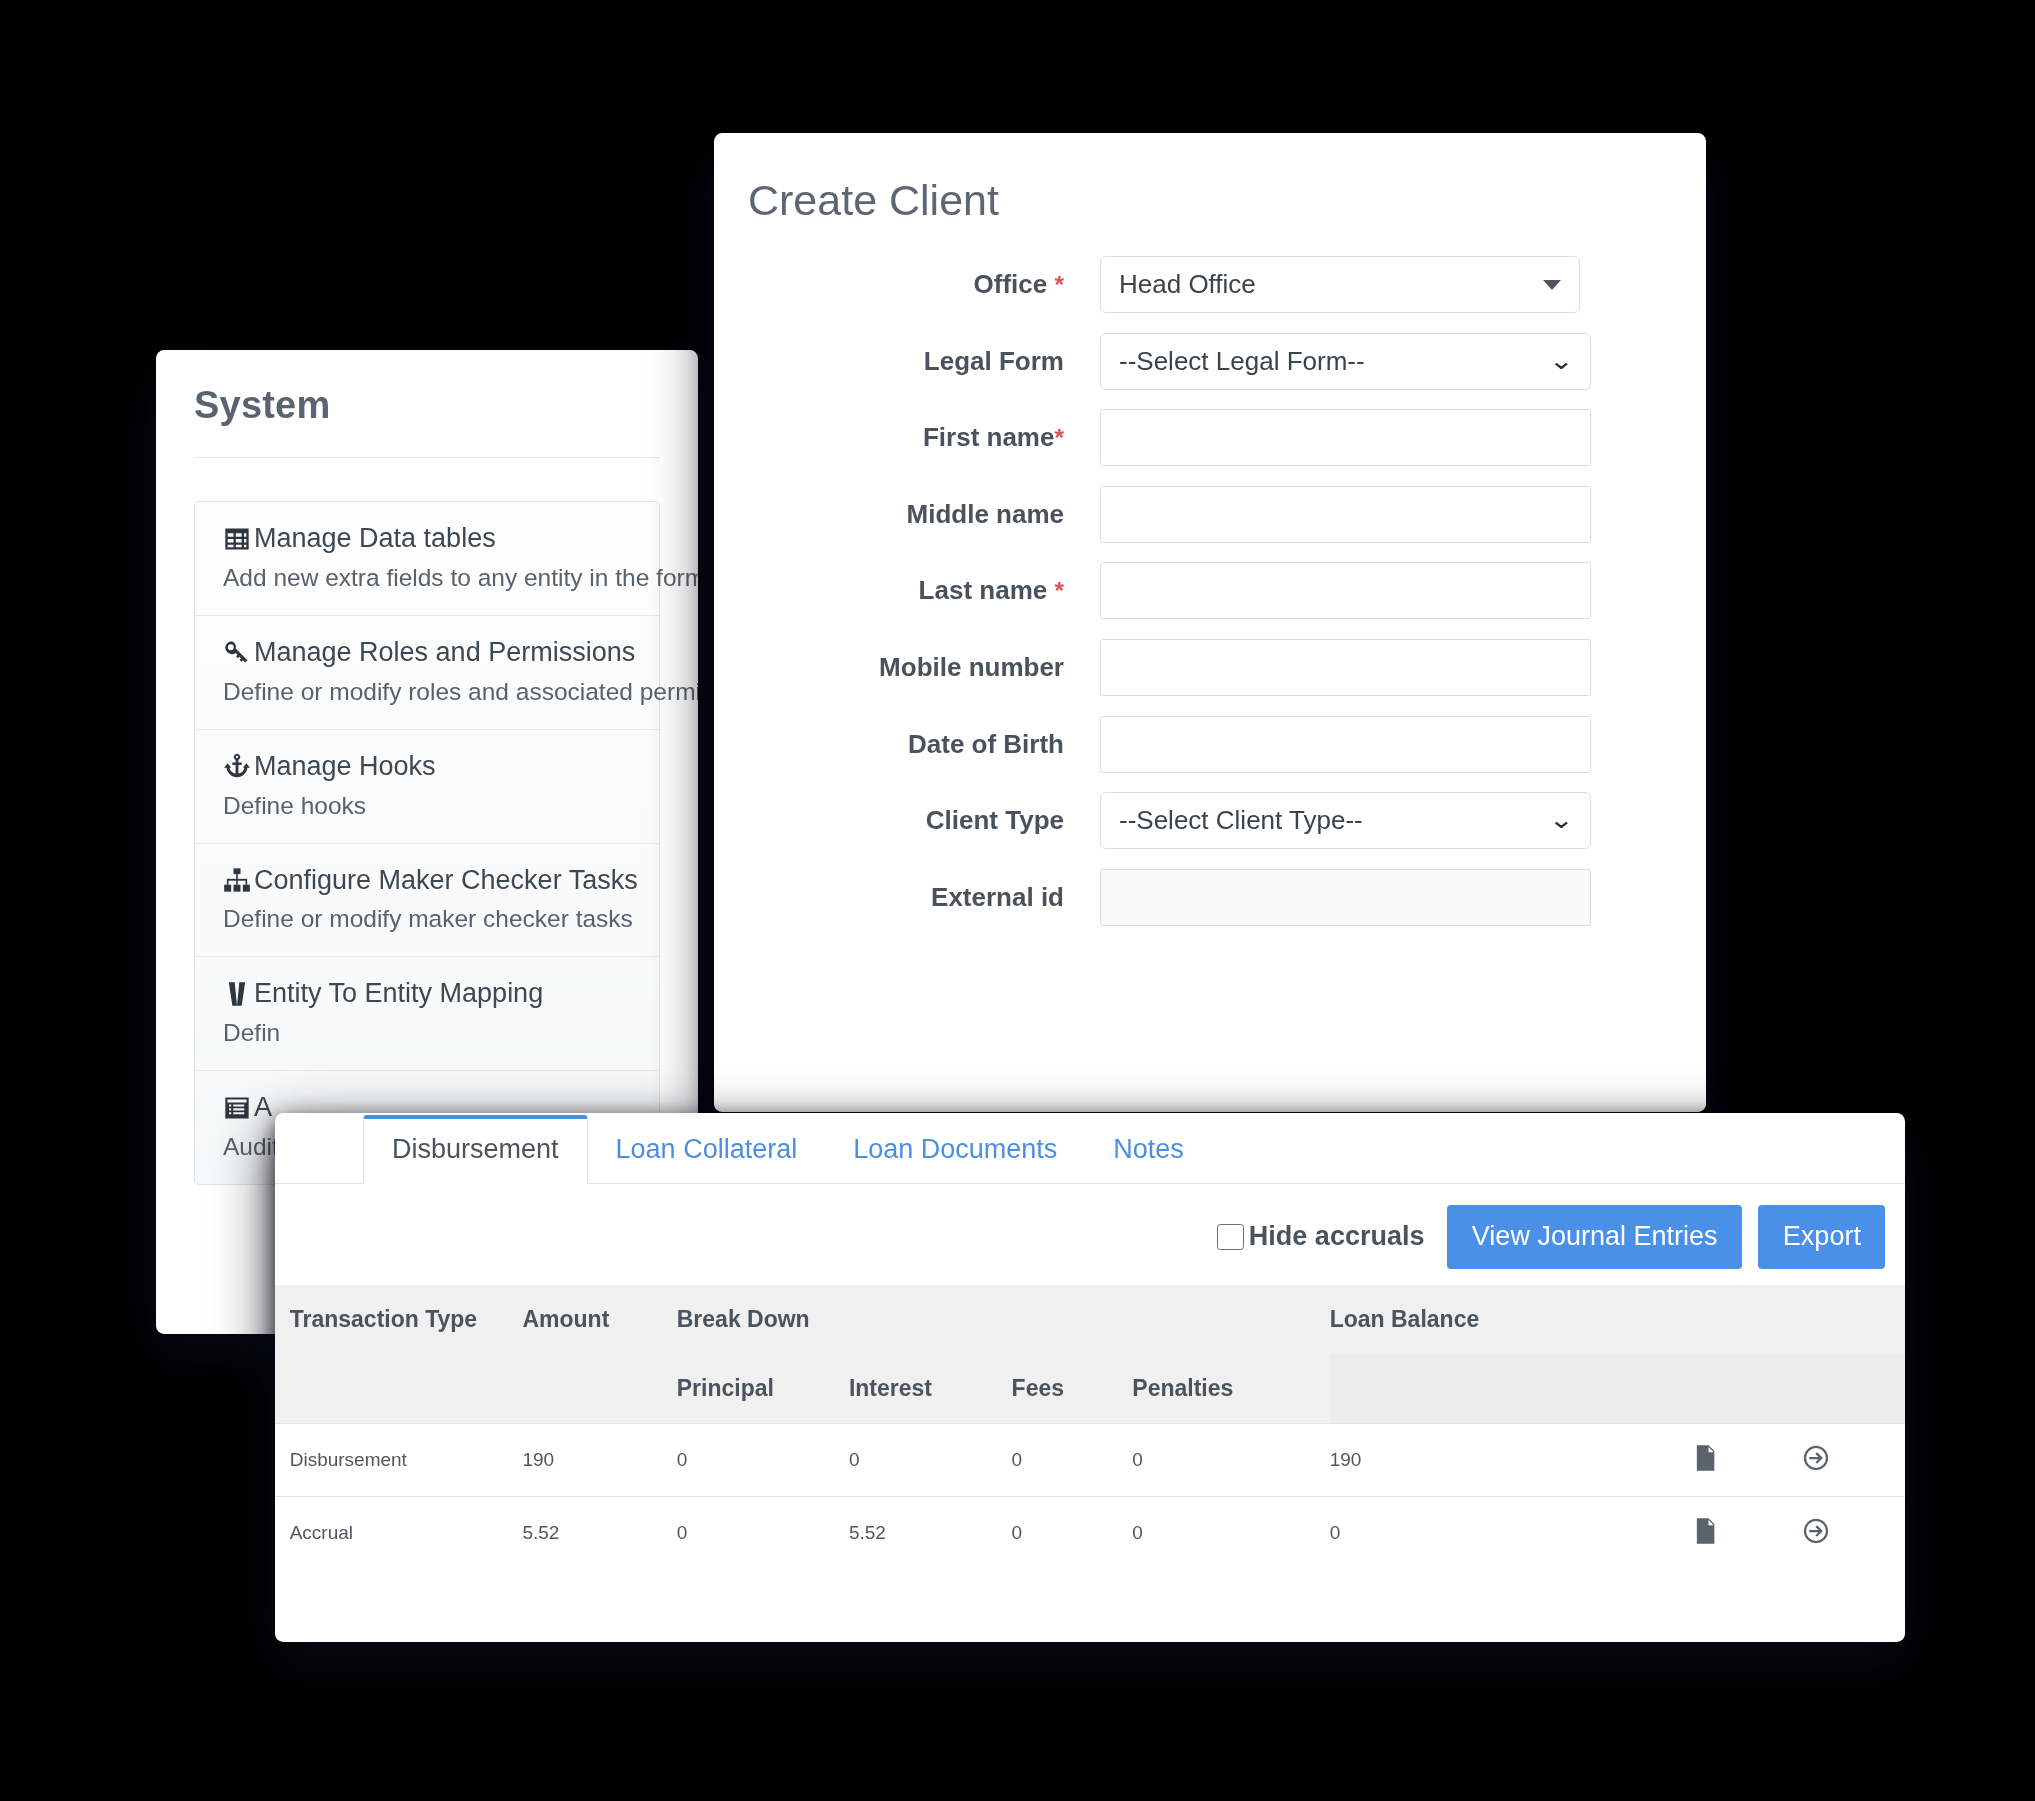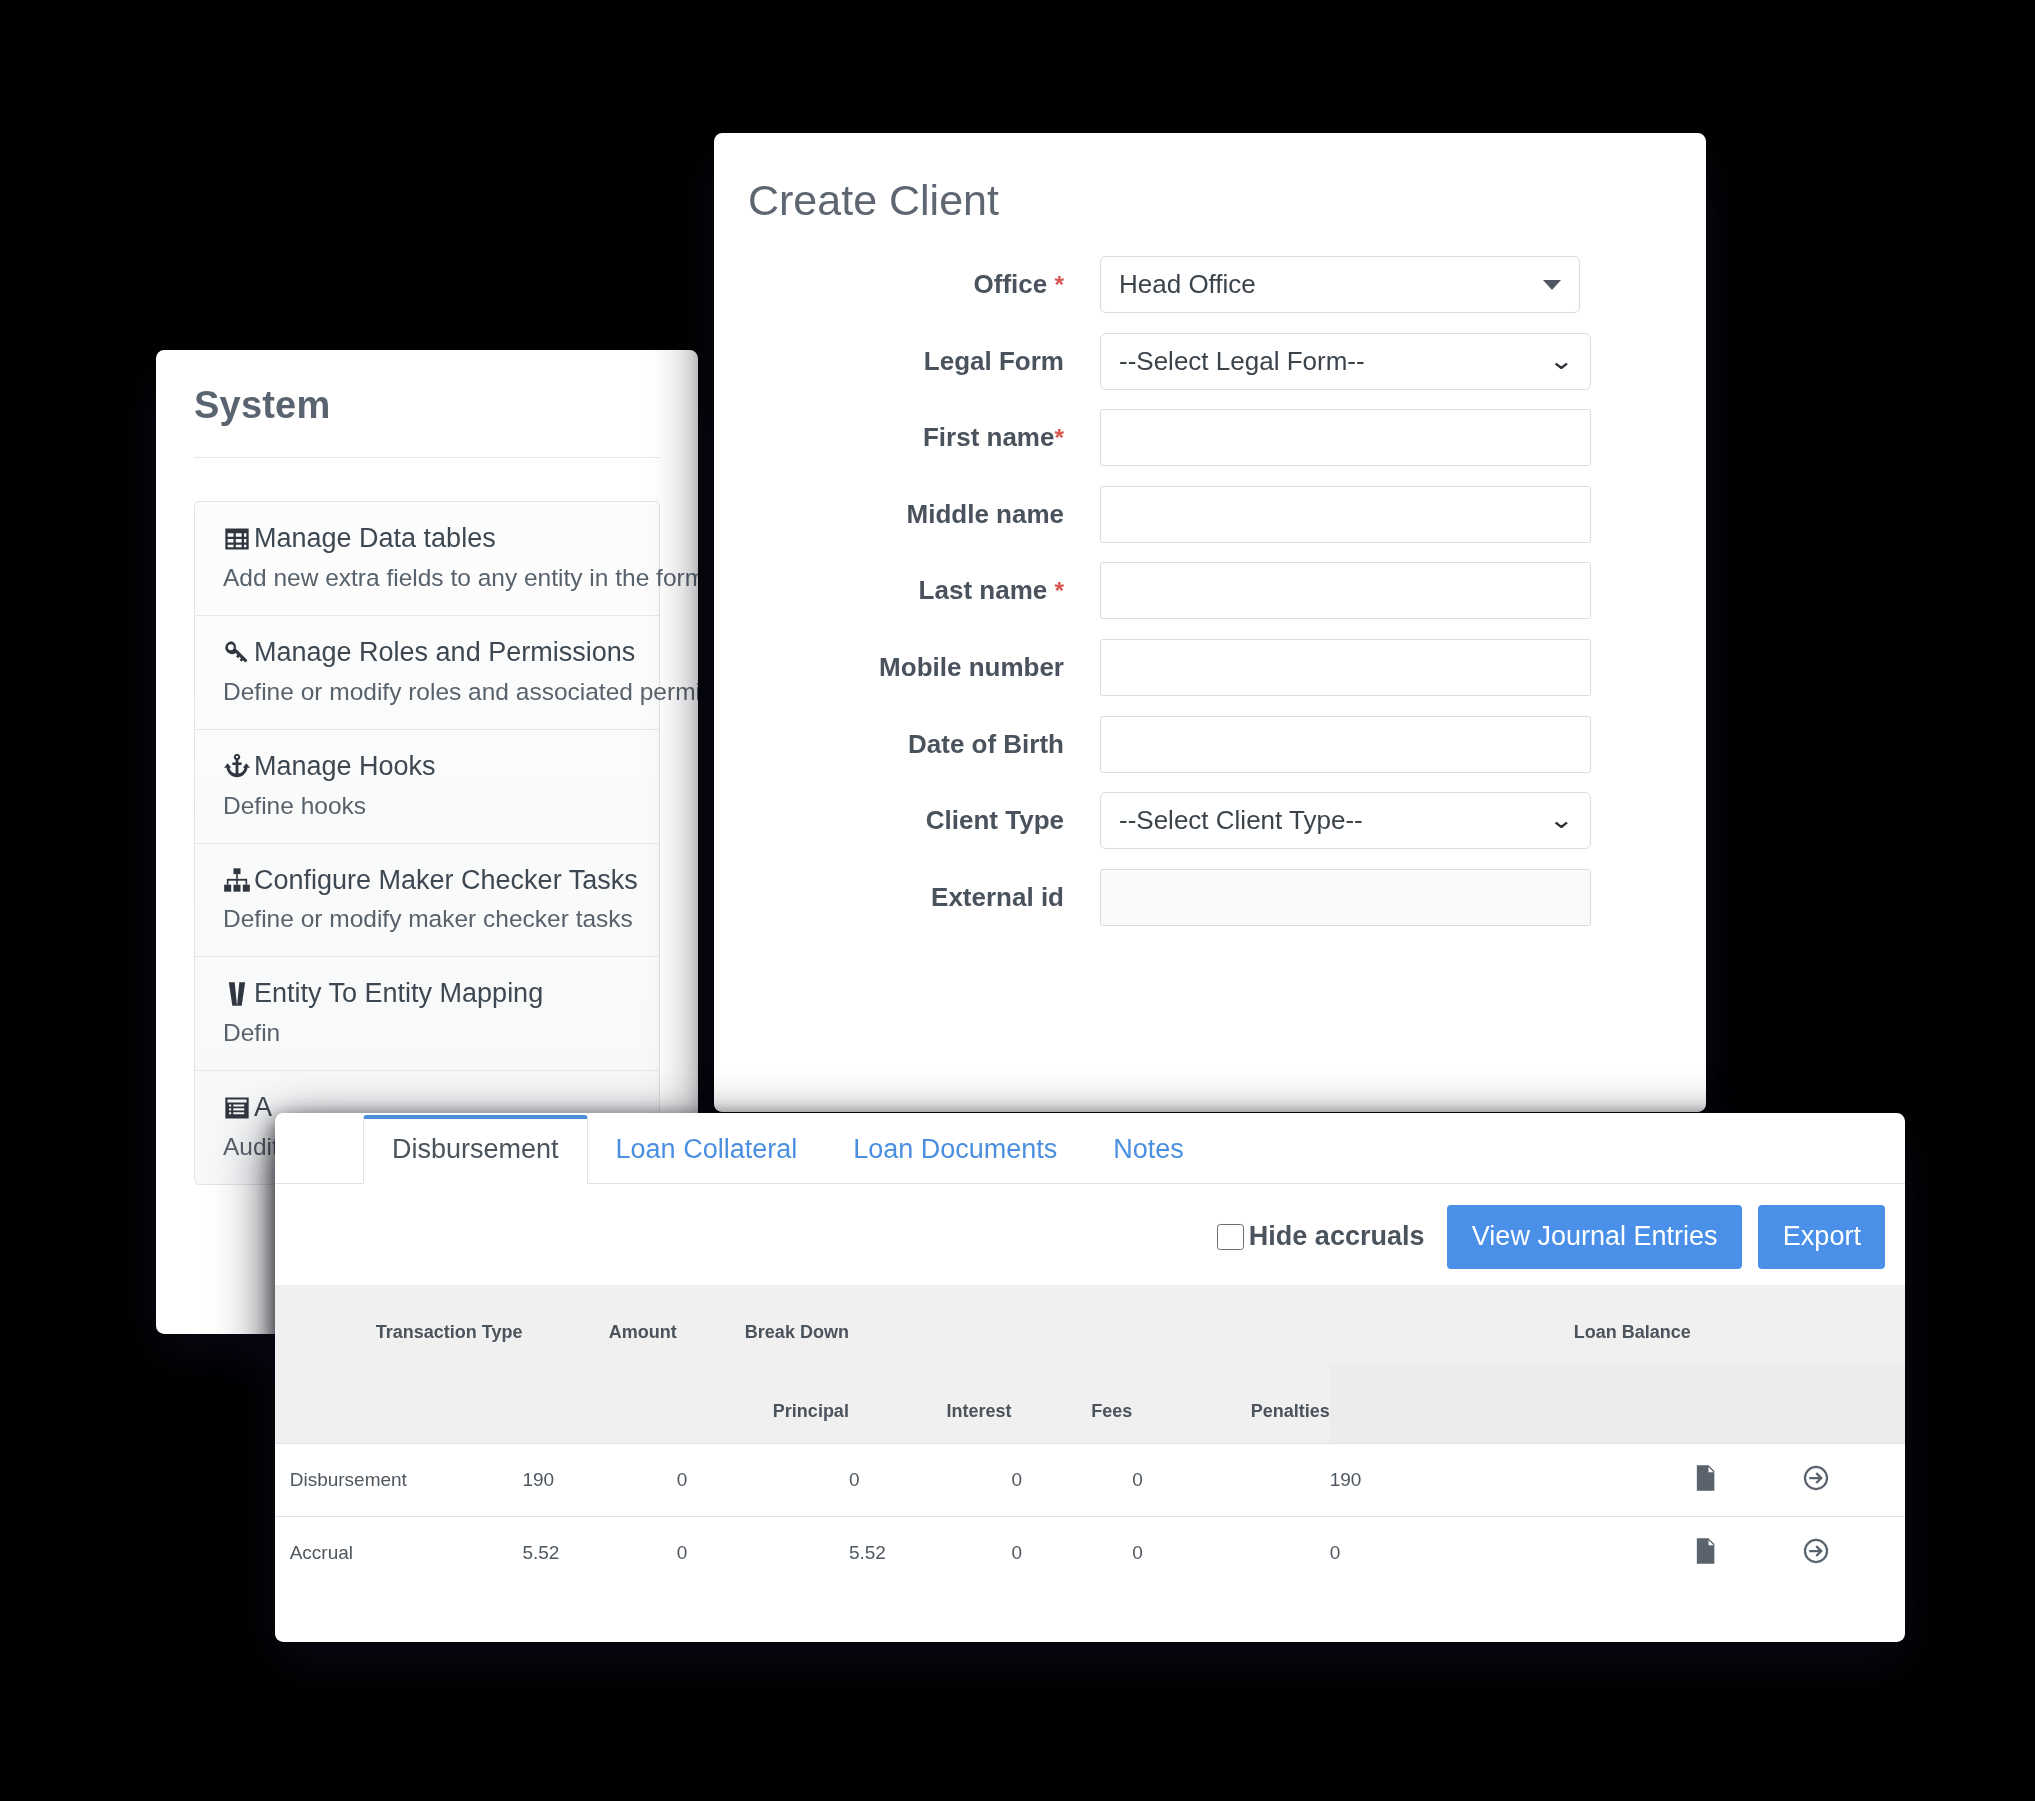--- a/index.html
+++ b/index.html
@@ -65,22 +65,22 @@
               border-bottom:0.8px solid #fff;border-top:4.9px solid #4a90d9;
               border-radius:4.1px 4.1px 0 0;margin-bottom:-0.8px;padding-top:14.7px;}
   .tx-toolbar{display:flex;align-items:center;justify-content:flex-end;gap:16.4px;
               padding:21px 19.6px 16.4px 0;}
   .chk-wrap{display:flex;align-items:center;gap:5px;margin-right:6.5px;}
   .chk{width:24.5px;height:24.5px;border:1.6px solid #6a6f76;border-radius:3.3px;background:#fff;}
   .chk-label{font-size:27px;font-weight:bold;color:#4b535c;white-space:nowrap;}
   .btn{background:#4a90e8;color:#fff;font-size:27px;border:none;border-radius:4.1px;
        padding:16.4px 24.5px;white-space:nowrap;font-family:inherit;}
   table.tx{width:100%;border-collapse:collapse;table-layout:fixed;}
-  table.tx th{background:#f0f0f0;color:#4b535c;font-size:18px;font-weight:bold;
-              text-align:right;padding:37px 0 21px 0;}
+  table.tx th{background:#f0f0f0;color:#4b535c;font-size:23px;font-weight:bold;
+              text-align:left;padding:21px 0 21px 0;}
   table.tx td{font-size:19px;color:#4f575f;padding:19.6px 0;border-top:0.8px solid #e2e4e6;}
   .col-type{width:221px;padding-left:14.7px!important;}
   .col-amt{width:147px;}
   .col-pri{width:164px;}
   .col-int{width:155px;}
   .col-fee{width:115px;}
   .col-pen{width:188px;}
   .col-bal{width:344px;margin-top:34px;}
   .col-i1{width:106px;}
   .col-i2{width:98px;}

